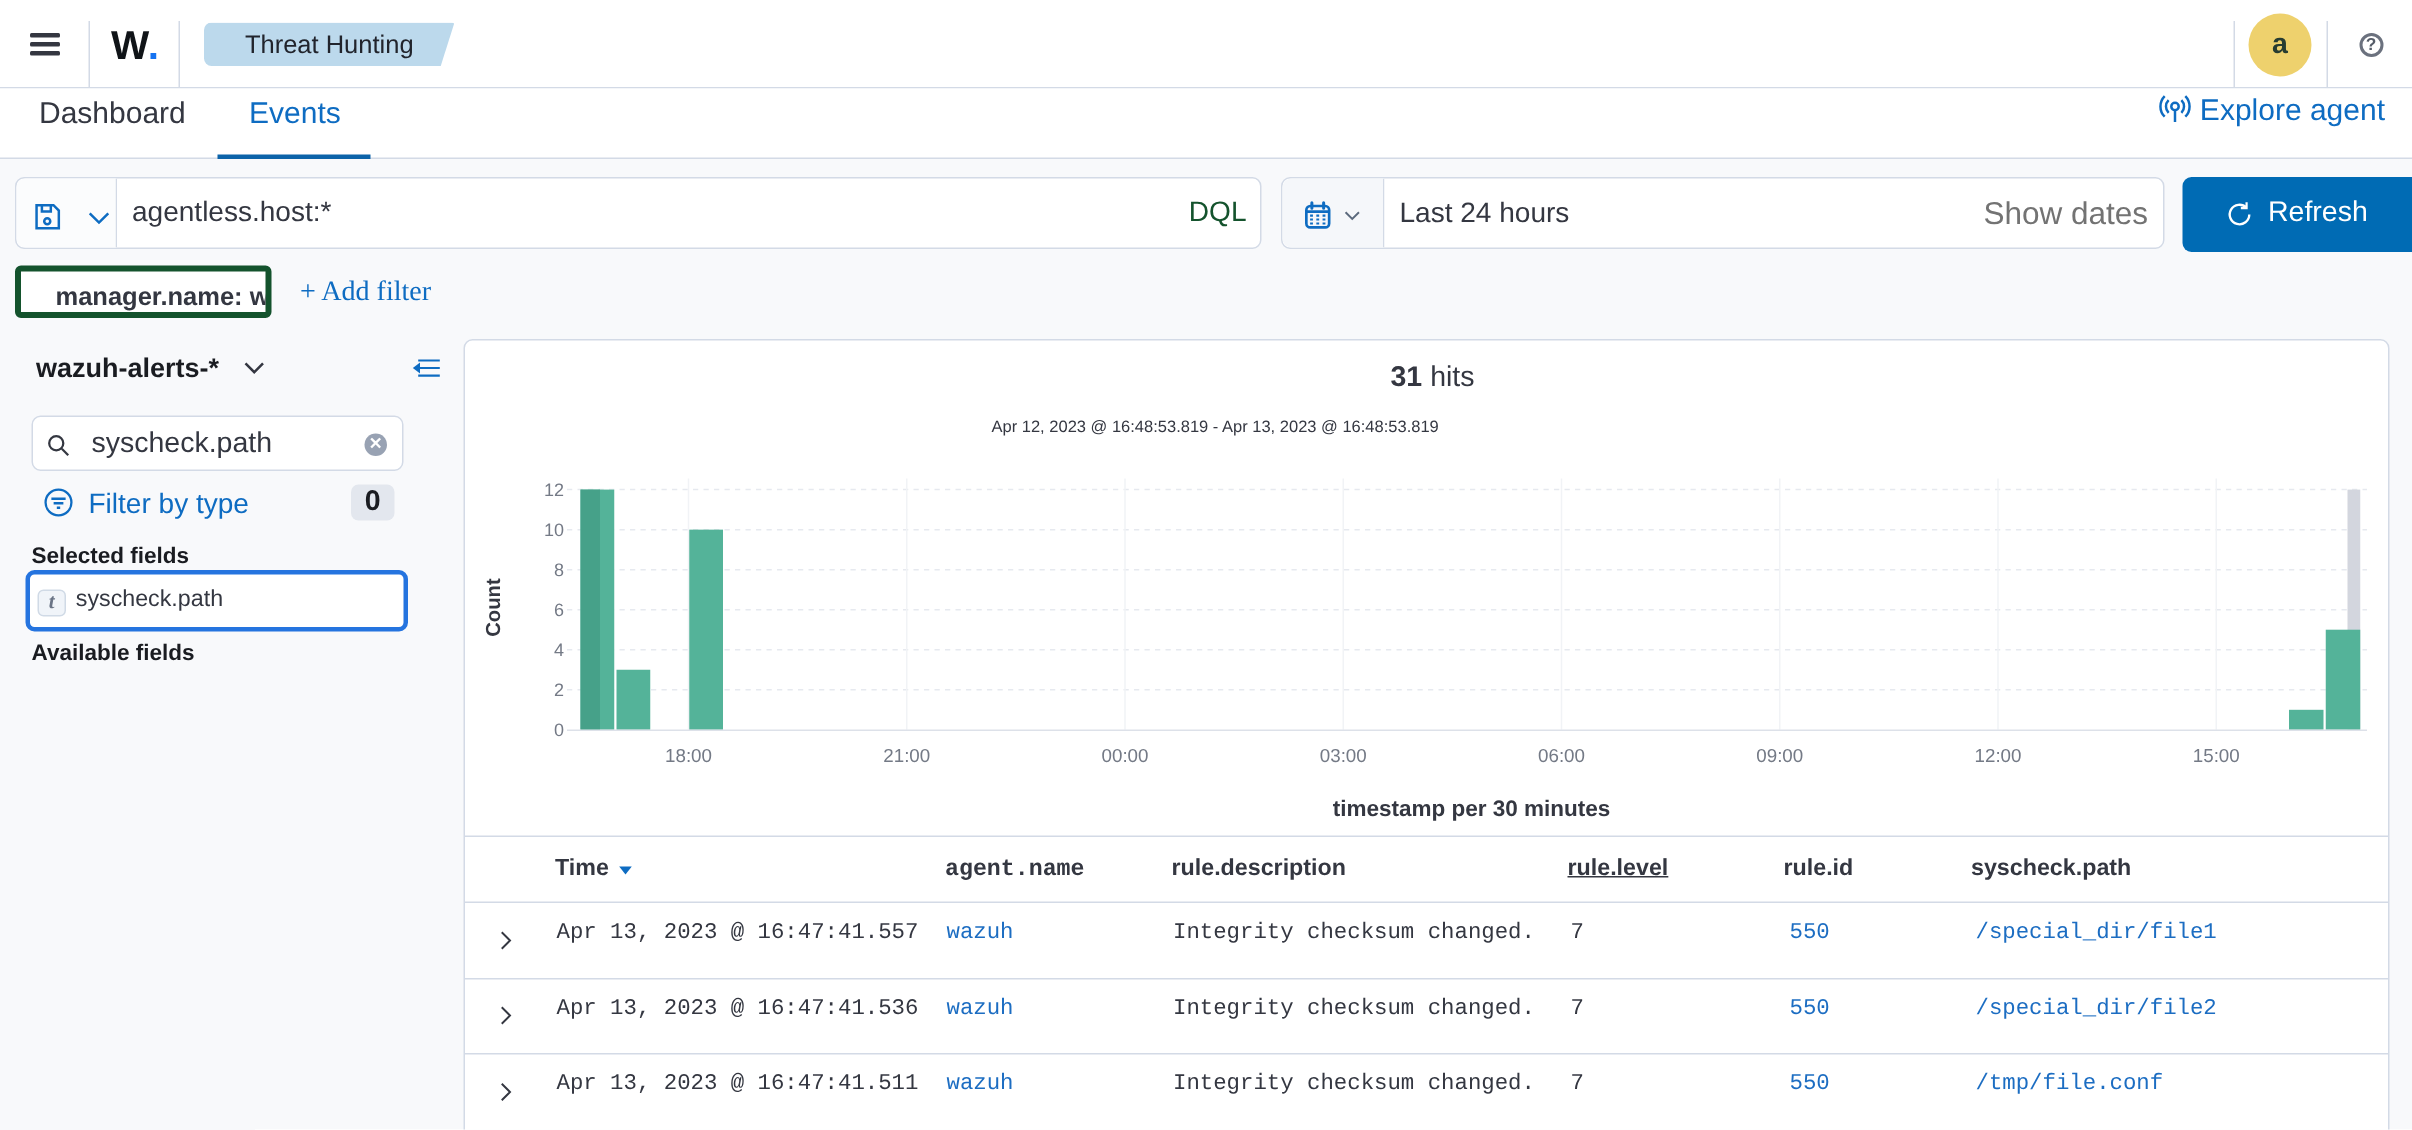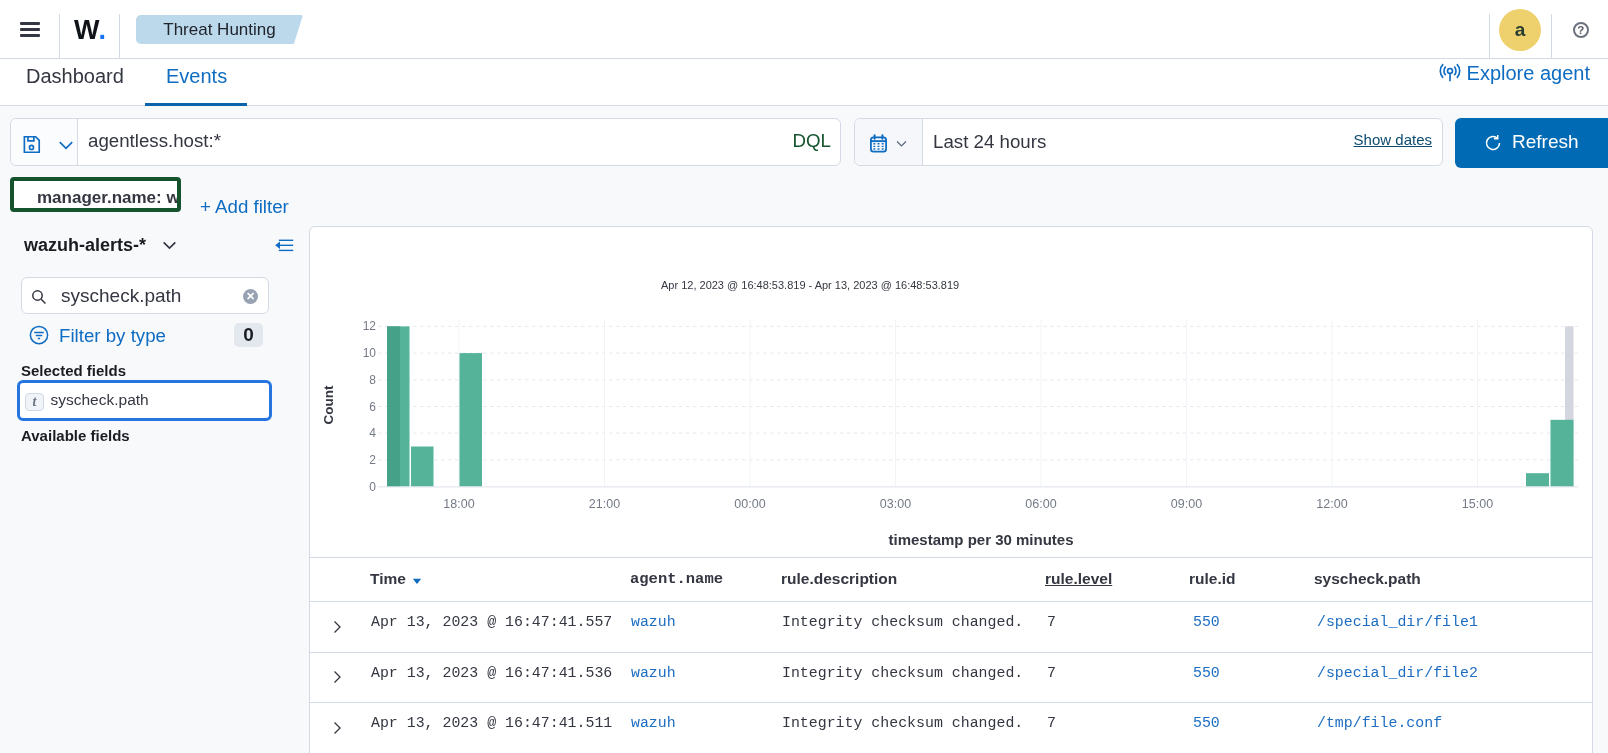--- a/index.html
+++ b/index.html
@@ -28,27 +28,27 @@
 
 
 .ctl { position:absolute; background:#fff; border:1px solid #d3dae6; border-radius:6px; }
 #qbar { left:10px; top:118px; width:831px; height:48px; }
 #qprep { position:absolute; left:0; top:0; width:67px; height:46px; background:#fbfcfd; border-right:1px solid #d3dae6; border-radius:6px 0 0 6px; }
 #qtext { position:absolute; left:77px; top:11px; font-size:18.7px; color:#343741; }
 #dql { position:absolute; right:9px; top:11px; font-size:18.7px; color:#14532d; }
 #dbar { left:854px; top:118px; width:589px; height:48px; }
 #dprep { position:absolute; left:0; top:0; width:68px; height:46px; background:#f5f7fa; border-right:1px solid #d3dae6; border-radius:6px 0 0 6px; }
 #dtext { position:absolute; left:78px; top:12px; font-size:18.7px; color:#343741; }
-#showdates { position:absolute; right:10px; top:12px; font-size:15px; color:#0c4a6e;text-decoration:underline; }
+#showdates { position:absolute; right:10px; top:12px; font-size:21px; color:#737373; }
 #refresh { position:absolute; left:1455px; top:118px; width:174px; height:50px; background:#006bb4; border-radius:6px; color:#fff; font-size:19px; }
 #refresh span { position:absolute; left:57px; top:13px; }
 
 
 #fchip { position:absolute; left:10px; top:177px; width:171px; height:35px; background:#fff; border:4px solid #14532d; border-radius:4px; font-size:17px; color:#343741; text-align:left; padding-left:23px; line-height:33px; white-space:nowrap; overflow:hidden;font-weight:bold; }
-#addfilter { position:absolute; left:200px; top:196px; font-size:18.7px; color:#0e6cc2; }
+#addfilter { position:absolute; left:200px; top:184px; font-size:18.7px; color:#0e6cc2;font-family:Liberation Serif, serif; }
 
 
 #sb-title { position:absolute; left:24px; top:235px; font-size:18px; font-weight:bold; color:#1a1c21; }
 #sb-search { position:absolute; left:21px; top:277px; width:248px; height:37px; background:#fff; border:1px solid #d3dae6; border-radius:6px; }
 #sb-search span { position:absolute; left:39px; top:7px; font-size:19px; color:#343741; }
 #sb-clear { position:absolute; right:10px; top:11px; width:15px; height:15px; border-radius:50%; background:#98a2b3; color:#fff; font-size:11px; line-height:15px; text-align:center; font-weight:bold; }
 #sb-filter { position:absolute; left:29px; top:325px; }
 #sb-filter .txt { position:absolute; left:30px; top:0px; font-size:18.7px; color:#0e6cc2; white-space:nowrap; }
 #sb-zero { position:absolute; left:234px; top:323px; width:29px; height:24px; background:#e3e7ee; border-radius:5px; font-size:19px; color:#1a1c21; text-align:center; line-height:24px; font-weight:bold; }
 .sb-h { position:absolute; left:21px; font-size:15px; font-weight:bold; color:#1a1c21; }
@@ -188,20 +188,21 @@
 </div>
 <div id="sb-zero">0</div>
 <div class="sb-h" style="top:362px;">Selected fields</div>
 <div id="sb-selbox">
   <div id="sb-t">t</div>
   <div class="fname">syscheck.path</div>
 </div>
 <div class="sb-h" style="top:427px;">Available fields</div>
 
 <div id="panel">
+  <div id="hits"><b>31</b> hits</div>
   <div id="daterange">Apr 12, 2023 @ 16:48:53.819 - Apr 13, 2023 @ 16:48:53.819</div>
 
   <svg id="chart" width="1284" height="300" viewBox="0 0 1284 300" font-family="Liberation Sans, sans-serif">
 
     <g stroke="#e6e9ef" stroke-dasharray="3.5,3.5">
       <line x1="68" y1="232.8" x2="1268" y2="232.8"></line>
       <line x1="68" y1="206.1" x2="1268" y2="206.1"></line>
       <line x1="68" y1="179.5" x2="1268" y2="179.5"></line>
       <line x1="68" y1="152.8" x2="1268" y2="152.8"></line>
       <line x1="68" y1="126.1" x2="1268" y2="126.1"></line>

